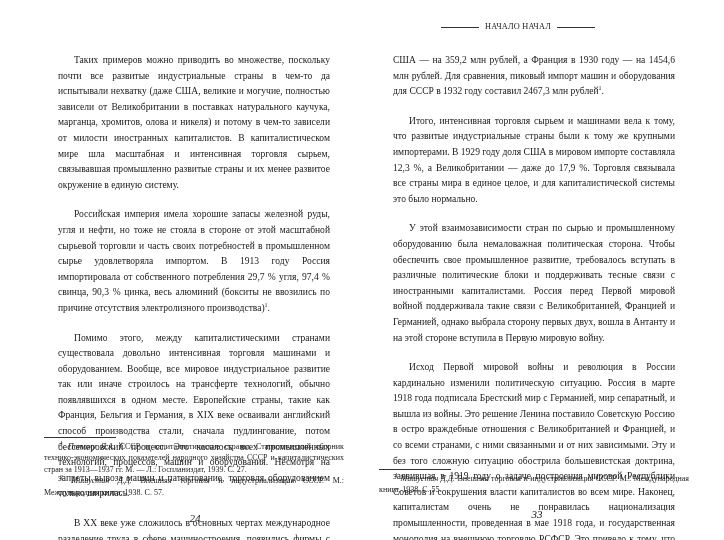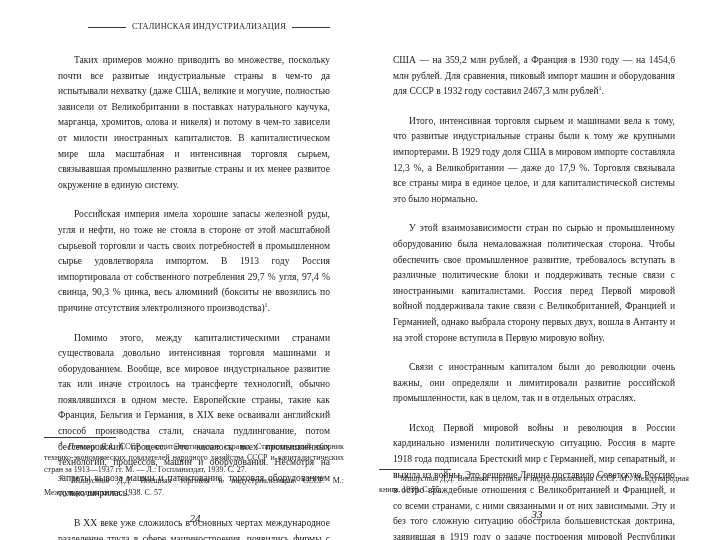--- a/index.html
+++ b/index.html
@@ -26,43 +26,42 @@
   .footnotes p { margin: 0; text-indent: 16px; }
   .footnotes i { font-style: italic; }
   .pnum { position: absolute; font-size: 11px; text-align: center; font-style: italic; }
   .left .pnum { left: 180px; top: 512px; width: 30px; }
   .right .pnum { left: 160px; top: 508px; width: 30px; }
 </style>
 </head>
 <body>
 
 <div class="page left">
-  <div class="header">
-    <span class="rule"></span><span>СТАЛИНСКАЯ ИНДУСТРИАЛИЗАЦИЯ</span><span class="rule"></span>
-  </div>
   <div class="text">
     <p>Таких примеров можно приводить во множестве, поскольку почти все развитые индустриальные страны в чем-то да испытывали нехватку (даже США, великие и могучие, полностью зависели от Великобритании в поставках натурального каучука, марганца, хромитов, олова и никеля) и потому в чем-то зависели от милости иностранных капиталистов. В капиталистическом мире шла масштабная и интенсивная торговля сырьем, связывавшая промышленно развитые страны и их менее развитое окружение в единую систему.</p>
     <p><span>Российская империя имела хорошие запасы железной руды, угля и нефти, но тоже не стояла в стороне от этой масштабной сырьевой торговли и часть своих потребностей в промышленном сырье удовлетворяла импортом. В 1913 году Россия импортировала от собственного потребления 29,7 % угля, 97,4 % свинца, 90,3 % цинка, весь алюминий (бокситы не ввозились по причине отсутствия электролизного производства)</span><sup>1</sup>.</p>
     <p>Помимо этого, между капиталистическими странами существовала довольно интенсивная торговля машинами и оборудованием. Вообще, все мировое индустриальное развитие так или иначе строилось на трансферте технологий, обычно появлявшихся в одном месте. Европейские страны, такие как Франция, Бельгия и Германия, в XIX веке осваивали английский способ производства стали, сначала пудлингование, потом бессемеровский процесс. Это касалось всех промышленных технологий, процессов, машин и оборудования. Несмотря на запреты вывоза машин и патентование, торговля оборудованием только ширилась.</p>
     <p><span>В XX веке уже сложилось в основных чертах международное разделение труда в сфере машиностроения, появились фирмы с признанной репутацией поставщика качественного и надежного оборудования того или иного профиля. Поскольку в капиталистических странах не было монополии на внешнюю торговлю, то частные фирмы и компании могли свободно приобретать и ввозить иностранное оборудование. В 1931 году доля импорта оборудования в общем объеме импорта составила для Великобритании 2,6 %, Германии — 1,9 %, Франции — 7,8 %, Италии — 5,8 %, Японии — 6,6 %</span>. </p>
   </div>
   <div class="fn-rule"></div>
   <div class="footnotes">
     <p><sup>1</sup> <i>Потому Я.А.</i> <span>СССР и капиталистические страны. Статистический сборник технико-экономических показателей народного хозяйства СССР и капиталистических стран за 1913—1937 гг. М. — Л.: Госпланиздат, 1939. С. 27.</span></p>
     <p><sup>2</sup> <i>Мишустин Д.Д.</i> <span>Внешняя торговля и индустриализация СССР. М.: Международная книга, 1938. С. 57.</span></p>
   </div>
   <div class="pnum">24</div>
 </div>
 
 <div class="page right">
+  <div class="header">
+    <span class="rule"></span><span>НАЧАЛО НАЧАЛ</span><span class="rule"></span>
+  </div>
   <div class="text">
     <p class="cont"><span>США — на 359,2 млн рублей, а Франция в 1930 году — на 1454,6 млн рублей. Для сравнения, пиковый импорт машин и оборудования для СССР в 1932 году составил 2467,3 млн рублей</span><sup>1</sup>.</p>
     <p>Итого, интенсивная торговля сырьем и машинами вела к тому, что развитые индустриальные страны были к тому же крупными импортерами. В 1929 году доля США в мировом импорте составляла 12,3 %, а Великобритании — даже до 17,9 %. Торговля связывала все страны мира в единое целое, и для капиталистической системы это было нормально.</p>
     <p>У этой взаимозависимости стран по сырью и промышленному оборудованию была немаловажная политическая сторона. Чтобы обеспечить свое промышленное развитие, требовалось вступать в различные политические блоки и поддерживать тесные связи с иностранными капиталистами. Россия перед Первой мировой войной поддерживала такие связи с Великобританией, Францией и Германией, однако выбрала сторону первых двух, вошла в Антанту и на этой стороне вступила в Первую мировую войну.</p>
-    <p>Связи с иностранным капиталом были до революции очень важны, они определяли и лимитировали развитие российской промышленности, как в целом, так и в отдельных отраслях.</p>
     <p>Исход Первой мировой войны и революция в России кардинально изменили политическую ситуацию. Россия в марте 1918 года подписала Брестский мир с Германией, мир сепаратный, и вышла из войны. Это решение Ленина поставило Советскую Россию в остро враждебные отношения с Великобританией и Францией, и со всеми странами, с ними связанными и от них зависимыми. Эту и без того сложную ситуацию обострила большевистская доктрина, заявившая в 1919 году о задаче построения мировой Республики Советов и сокрушения власти капиталистов во всем мире. Наконец, капиталистам очень не понравилась национализация промышленности, проведенная в мае 1918 года, и государственная монополия на внешнюю торговлю РСФСР. Это привело к тому, что практически все хозяйственные связи с капиталистической заграницей оказались разорваны.</p>
     <p>Правящие круги крупнейших индустриальных держав мира, конечно, прекрасно понимали значение торговой взаимозависимости, взаимного проникновения капитала и совместного владения для экономического развития. Потому они вполне резонно полагали, что Советская Россия, стол-</p>
   </div>
   <div class="fn-rule"></div>
   <div class="footnotes">
     <p><sup>1</sup> <i>Мишустин Д.Д.</i> <span>Внешняя торговля и индустриализация СССР. М.: Международная книга, 1938. С. 55.</span></p>
   </div>
   <div class="pnum">33</div>
 </div>
 

